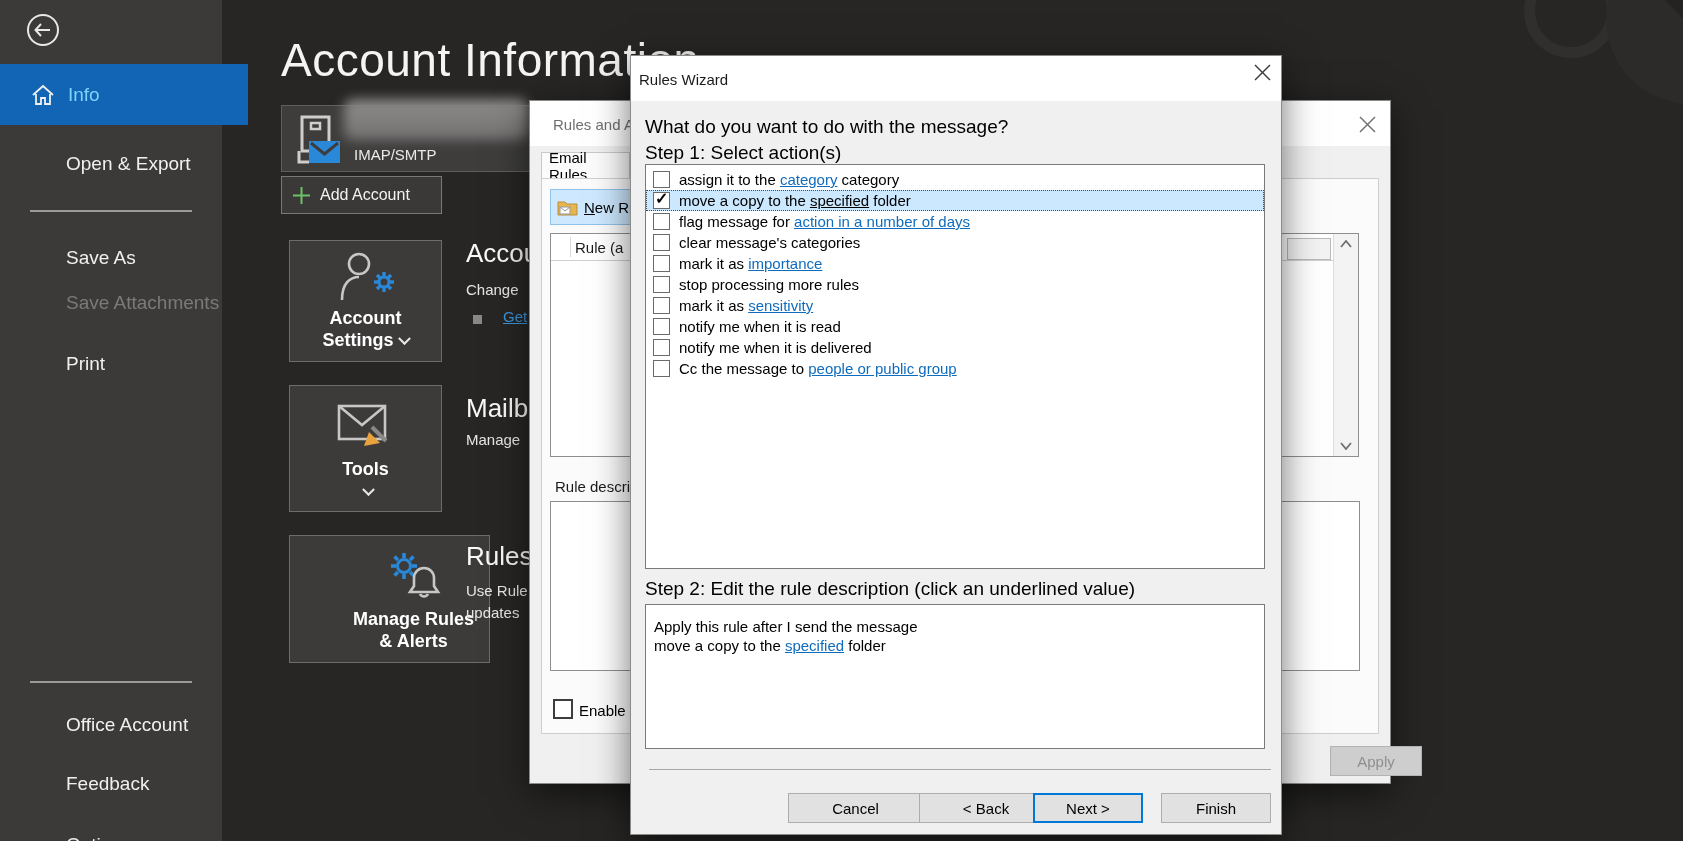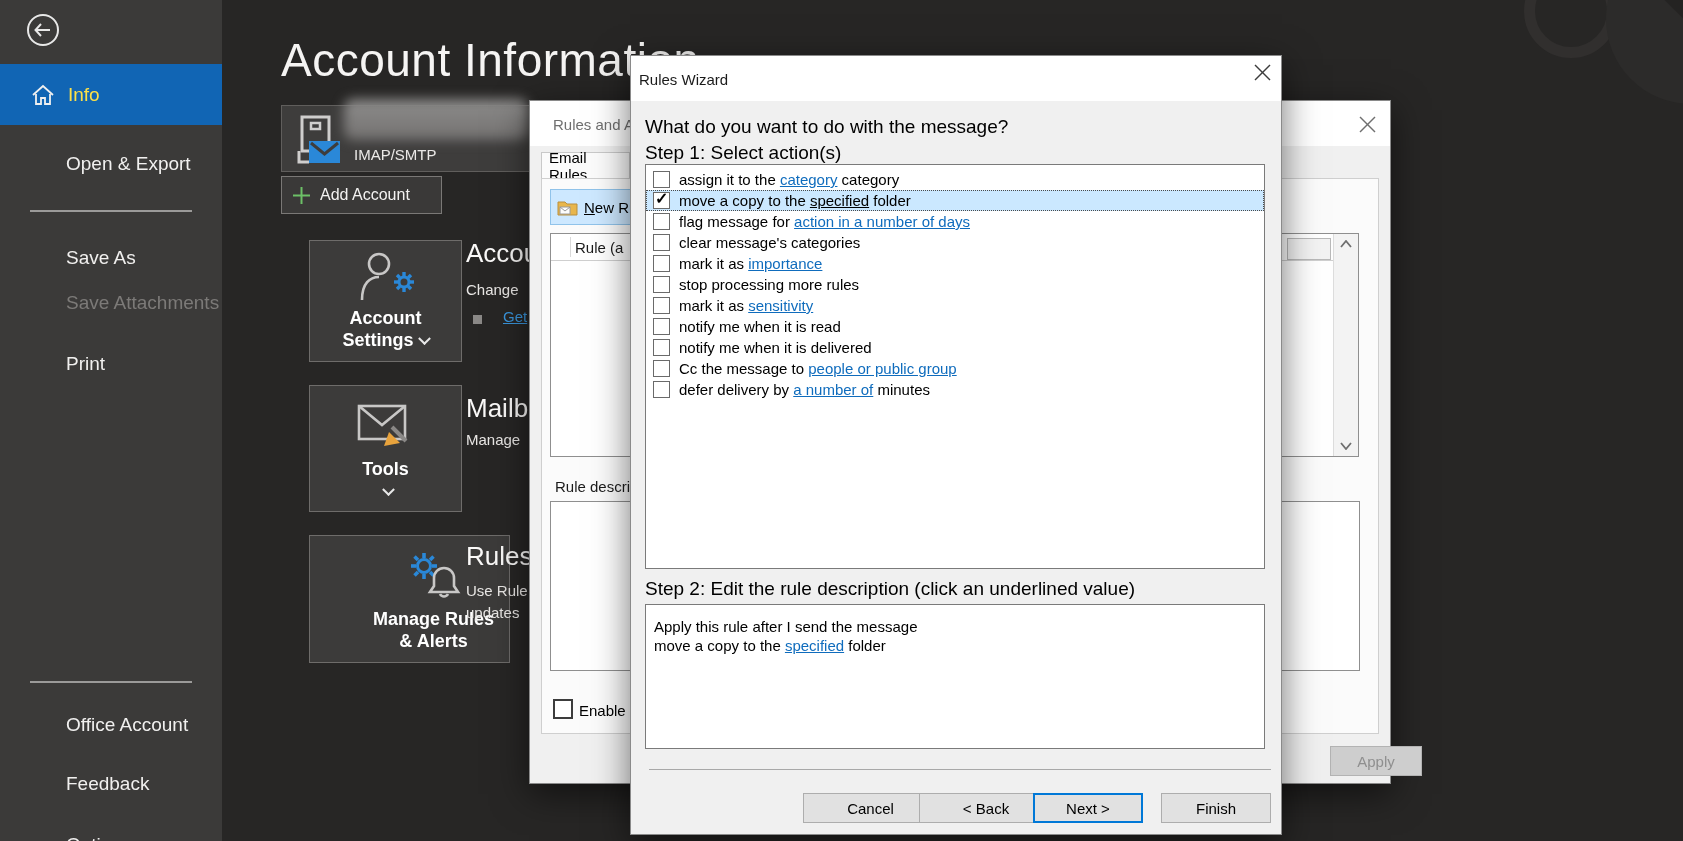--- a/index.html
+++ b/index.html
@@ -3,22 +3,22 @@
 <meta charset="utf-8">
 <style>
   html,body{margin:0;padding:0;background:#111;}
   #app{position:relative;width:1683px;height:841px;overflow:hidden;
        background:#272625;font-family:"Liberation Sans",sans-serif;
        -webkit-font-smoothing:antialiased;}
   .abs{position:absolute;}
   
   #sidebar{position:absolute;left:0;top:0;width:222px;height:841px;background:#3b3a39;z-index:2;}
   .back-btn{position:absolute;left:26px;top:13px;width:34px;height:34px;cursor:pointer;}
-  .sb-sel{position:absolute;left:0;top:64px;width:222px;height:61px;background:#1165b4;
-          display:flex;align-items:center;color:#fde047;font-size:19px;}
+  .sb-sel{position:absolute;left:0;top:64px;width:248px;height:61px;background:#1165b4;
+          display:flex;align-items:center;color:#7dd3fc;font-size:19px;}
   .sb-sel .home{margin-left:31px;margin-right:13px;}
   .sb-item{position:absolute;left:66px;color:#f1f0ef;font-size:19px;cursor:pointer;white-space:nowrap;}
   .sb-item.disabled{color:#7c7a78;cursor:default;}
   .sb-div{position:absolute;left:30px;width:162px;height:2px;background:#9b9a99;}
   
   .page-title{position:absolute;left:281px;top:2px;font-size:46px;font-weight:200;
               color:#f5f4f3;letter-spacing:.5px;white-space:nowrap;}
   .deco-ring{position:absolute;left:1524px;top:-36px;width:72px;height:72px;border:11px solid #312f2e;
              border-radius:50%;}
   .deco-circle{position:absolute;left:1606px;top:-66px;width:170px;height:170px;border-radius:50%;
@@ -27,21 +27,21 @@
   .acct-card{position:absolute;left:281px;top:105px;width:248px;height:65px;background:#3e3d3c;
              border:1px solid #605e5c;cursor:pointer;}
   .smudge{position:absolute;left:344px;top:99px;width:184px;height:41px;border-radius:9px;
           background:linear-gradient(#8d8c8b,#747271);filter:blur(6px);z-index:1;}
   .acct-proto{position:absolute;left:354px;top:146px;font-size:15px;color:#eceae8;}
   .add-acct{position:absolute;left:281px;top:176px;width:159px;height:36px;background:#3a3938;
             border:1px solid #7a7876;display:flex;align-items:center;cursor:pointer;}
   .add-acct .plus{margin-left:11px;margin-right:10px;}
   .add-acct .lbl{color:#f3f2f1;font-size:16px;}
   .big-btn{position:absolute;left:289px;width:151px;background:#3c3b3a;border:1px solid #6e6c6a;
-           display:flex;flex-direction:column;align-items:center;cursor:pointer;color:#fff;margin-left:20px;}
+           display:flex;flex-direction:column;align-items:center;cursor:pointer;color:#fff;}
   .big-btn .t{font-size:18px;font-weight:600;line-height:22px;text-align:center;}
   .chev{display:inline-block;width:7px;height:7px;border-right:2px solid #e8e8e8;
         border-bottom:2px solid #e8e8e8;transform:rotate(45deg) translate(-2px,-2px);margin-left:6px;}
   .frag-h{position:absolute;left:466px;font-size:26px;font-weight:300;color:#faf9f8;white-space:nowrap;}
   .frag-t{position:absolute;left:466px;font-size:15px;color:#e8e6e4;white-space:nowrap;}
   .frag-bullet{position:absolute;left:473px;top:315px;width:9px;height:9px;background:#8a8886;}
   .frag-link{position:absolute;left:503px;top:308px;font-size:15px;color:#3a96dd;
              text-decoration:underline;cursor:pointer;white-space:nowrap;}
   
   .dlg{position:absolute;background:#f0f0f0;border:1px solid #8a8a8a;
@@ -343,33 +343,29 @@
           <span class="wtxt"><span>notify me when it is read</span></span>
         </div>
         <div class="wrow">
           <span class="wcb"></span>
           <span class="wtxt"><span>notify me when it is delivered</span></span>
         </div>
         <div class="wrow">
           <span class="wcb"></span>
           <span class="wtxt"><span>Cc the message to </span><span class="link">people or public group</span></span>
         </div>
-        <div class="wrow">
-          <span class="wcb"></span>
-          <span class="wtxt"><span>defer delivery by </span><span class="link">a number of</span><span> minutes</span></span>
-        </div>
       </div>
 
     <div class="rw-label" style="top:522px">Step 2: Edit the rule description (click an underlined value)</div>
     <div class="rw-desc">
         <div class="dline"><span>Apply this rule after I send the message</span></div>
         <div class="dline"><span>move a copy to the </span><span class="link">specified</span><span> folder</span></div>
       </div>
 
     <div class="rw-divider"></div>
 
-    <div class="btn" style="left:172px;top:737px;width:135px;">Cancel</div>
+    <div class="btn" style="left:157px;top:737px;width:135px;">Cancel</div>
     <div class="btn" style="left:288px;top:737px;width:134px;">&lt; Back</div>
     <div class="btn default" style="left:402px;top:737px;width:110px;">Next &gt;</div>
     <div class="btn" style="left:530px;top:737px;width:110px;">Finish</div>
   </section>
 
 </div>
 
 </body></html>

